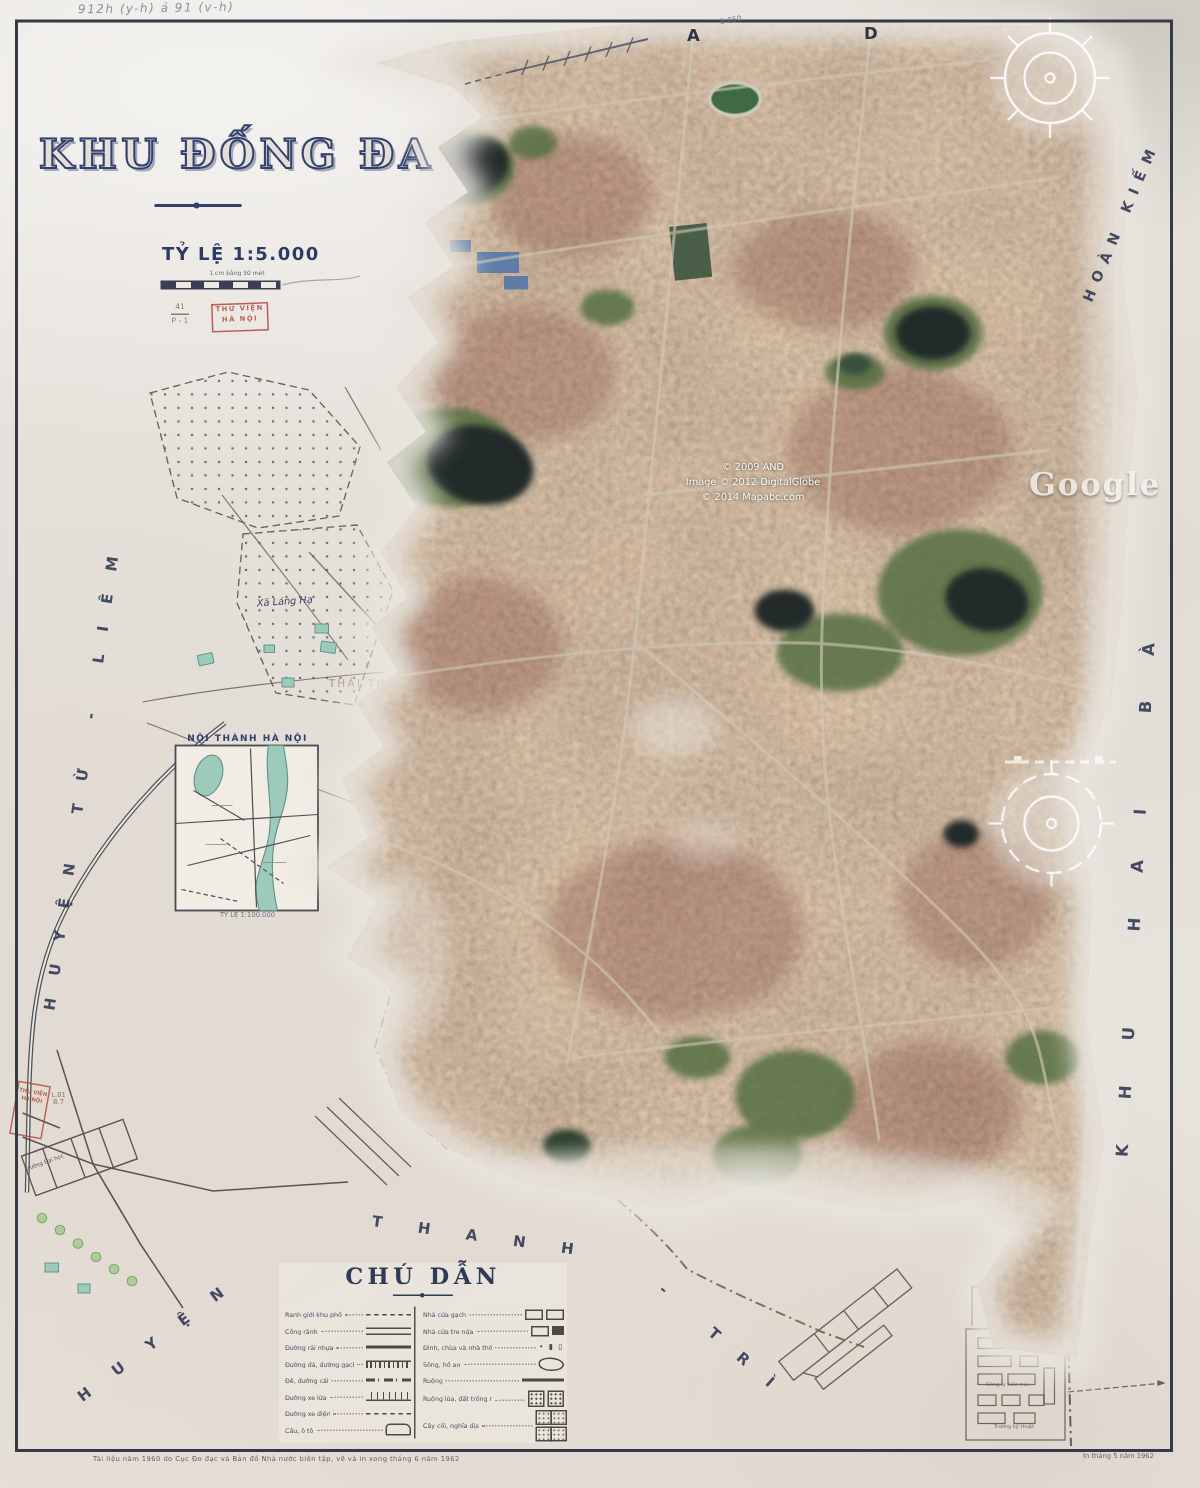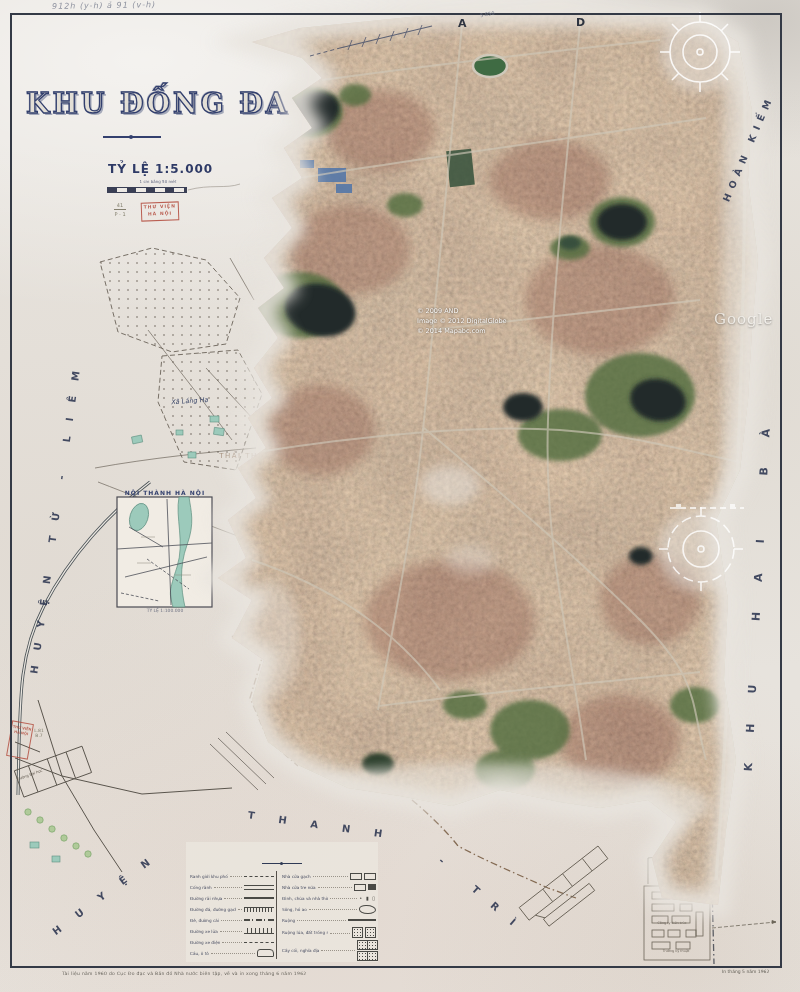--- a/index.html
+++ b/index.html
@@ -33,22 +33,22 @@
   .scale-title{left:108px;top:162px;width:100px;text-align:center;font-size:12px;font-weight:bold;letter-spacing:1px;color:#2e3a66;white-space:nowrap;}
   .scale-caption{left:118px;top:179px;width:80px;text-align:center;font-size:4px;color:#3a4464;opacity:.8;}
   .scale-bar{left:107px;top:187px;width:78px;height:4px;border:1px solid #3a3f55;background:repeating-linear-gradient(90deg,#3a3f55 0 9px,transparent 9px 19px);}
   .pencil-ref{left:110px;top:202px;width:20px;text-align:center;font-size:5px;color:#84806f;line-height:6px;}
   .pencil-ref .bar{width:12px;height:1px;background:#84806f;margin:1px auto;}
   .stamp{left:141px;top:202px;width:36px;height:17px;border:1px solid #b2483a;transform:rotate(-2deg);color:#b2483a;text-align:center;font-size:4.5px;line-height:7px;font-weight:bold;opacity:.85;letter-spacing:1px;}
   
   .grid-letter{font-size:11px;font-weight:bold;color:#2e3440;z-index:50;}
   .road-note{left:480px;top:11px;font-size:5px;color:#6d7488;transform:rotate(-10deg);z-index:50;opacity:.9;}
   .nbr{white-space:nowrap;font-weight:bold;color:#2c3550;opacity:.88;z-index:50;transform-origin:center;}
-  .google-wm{left:714px;top:310px;font-family:"DejaVu Serif",serif;font-size:15px;color:#f4f2ee;opacity:.8;letter-spacing:1px;text-shadow:0 1px 2px rgba(60,60,60,.6);z-index:30;}
-  .cpy{left:417px;width:170px;font-size:6.5px;color:#fff;opacity:.92;text-shadow:0 0 2px rgba(0,0,0,.75);z-index:30;white-space:nowrap;}
+  .google-wm{left:686px;top:310px;font-family:"DejaVu Serif",serif;font-size:21px;color:#f4f2ee;opacity:.8;letter-spacing:1px;text-shadow:0 1px 2px rgba(60,60,60,.6);z-index:30;font-weight:bold;}
+  .cpy{left:417px;width:170px;text-align:center;font-size:6.5px;color:#fff;opacity:.92;text-shadow:0 0 2px rgba(0,0,0,.75);z-index:30;white-space:nowrap;}
   
   .inset-title{left:112px;top:489px;width:106px;text-align:center;font-size:6px;font-weight:bold;color:#33406e;letter-spacing:1px;}
   .inset-caption{left:127px;top:608px;width:76px;text-align:center;font-size:4.5px;color:#5a5f74;opacity:.85;}
   
   .margin-stamp{left:9px;top:722px;width:20px;height:31px;border:1px solid #b2483a;transform:rotate(10deg);color:#b2483a;font-size:3.5px;line-height:5px;text-align:center;padding-top:3px;opacity:.8;font-weight:bold;}
   .margin-pencil{left:31px;top:728px;font-size:4.5px;color:#84806f;width:16px;line-height:5px;text-align:center;}
   
   #legend{left:186px;top:842px;width:192px;height:120px;background:rgba(236,231,223,.72);z-index:20;}
   .leg-title{position:absolute;left:0;top:0;width:100%;text-align:center;font-family:"DejaVu Serif",serif;font-weight:bold;font-size:15px;letter-spacing:3px;color:#2f3a55;}
   .leg-orn{position:absolute;left:76px;top:21px;width:40px;border-top:1px solid #2f3a55;}
@@ -391,20 +391,21 @@
   <div class="abs inset-title">NỘI THÀNH HÀ NỘI</div>
   <div class="abs inset-caption">TỶ LỆ 1:100.000</div>
 
   <div class="abs margin-stamp">
     <div>THƯ VIỆN</div>
     <div>HÀ NỘI</div>
   </div>
   <div class="abs margin-pencil">L.81 B.7</div>
 
   <div id="legend" class="abs">
+    <div class="leg-title">CHÚ DẪN</div>
     <div class="leg-orn"></div>
     <div class="leg-divider"></div>
 
     <div class="leg-col left">
       <div class="leg-row">
           <span class="leg-label">Ranh giới khu phố</span>
           <span class="leg-dots"></span>
           <span class="sym sym-dash"></span>
         </div>
       <div class="leg-row">

